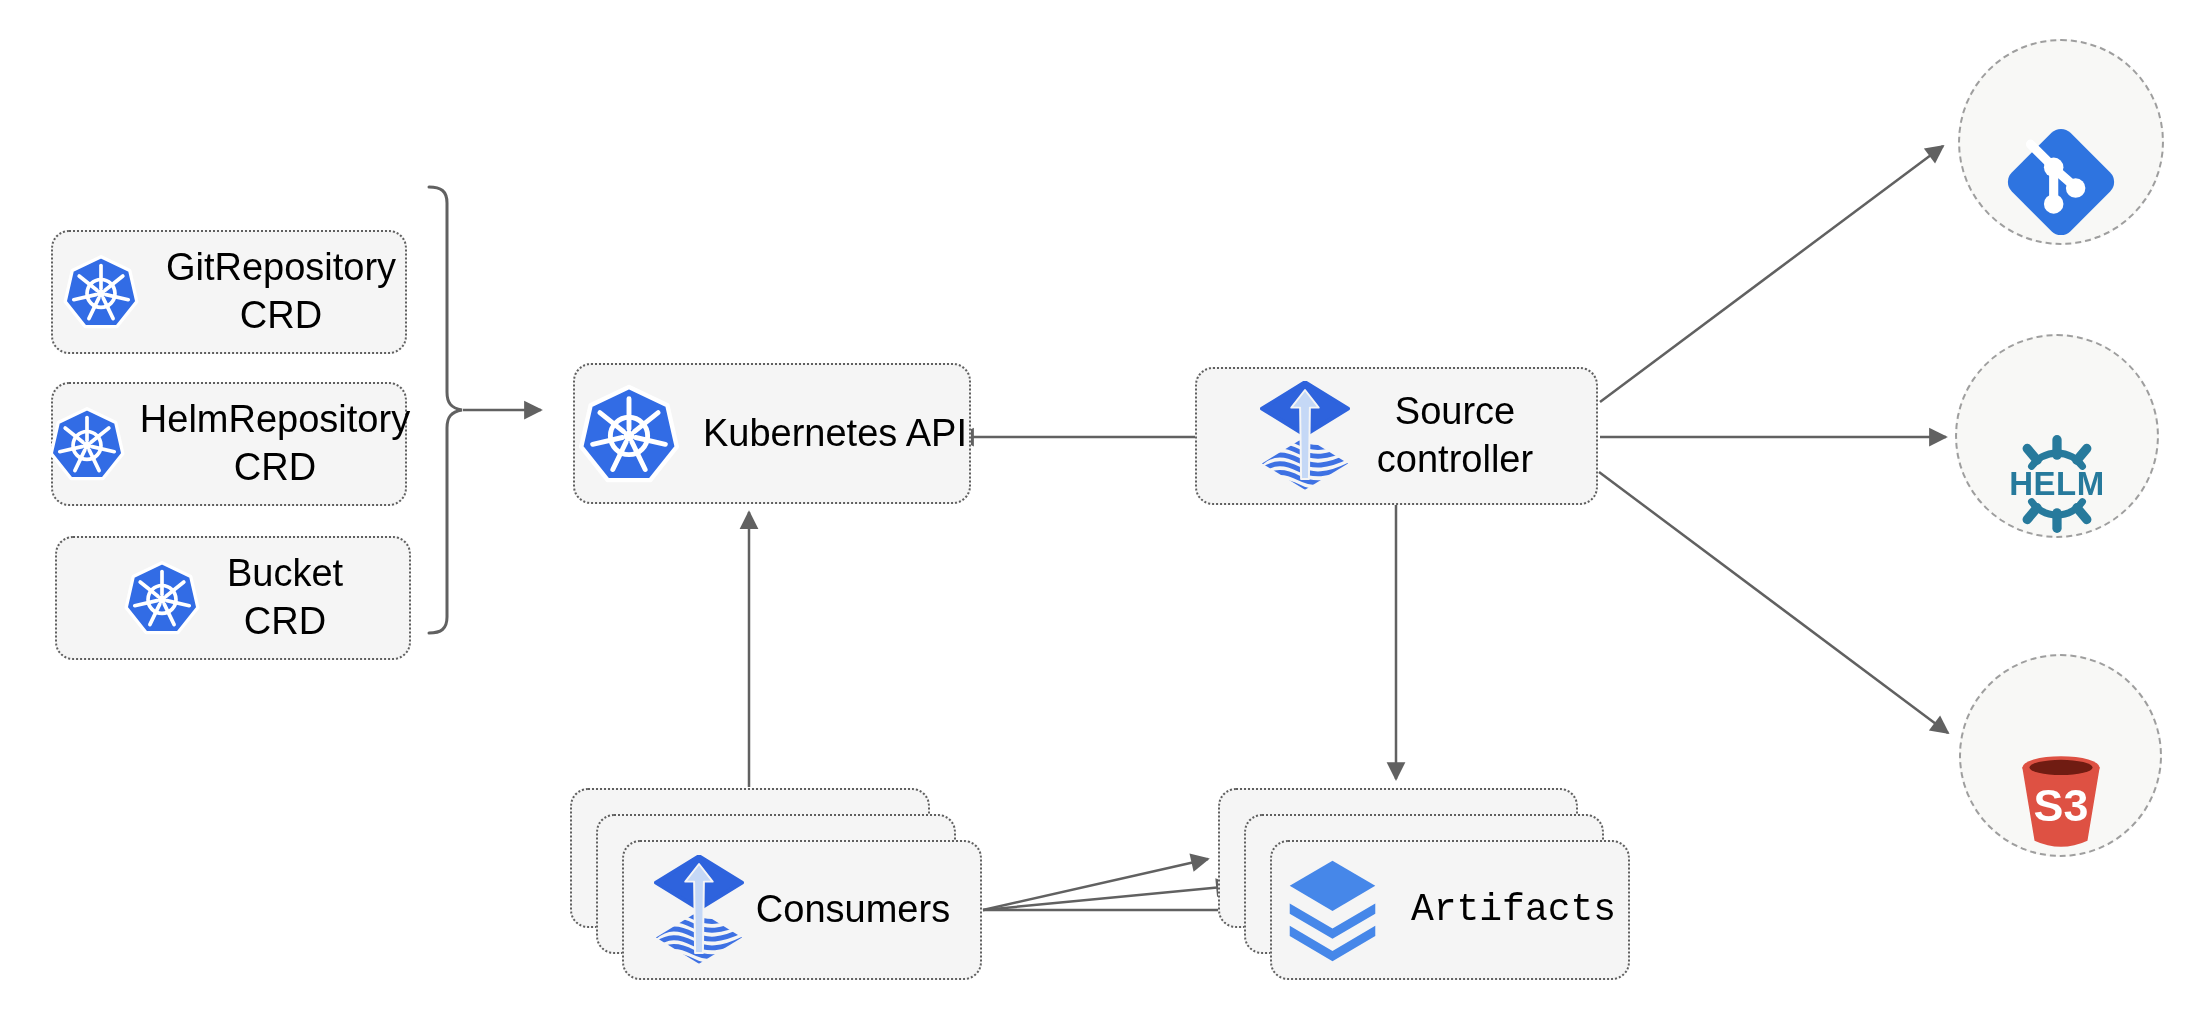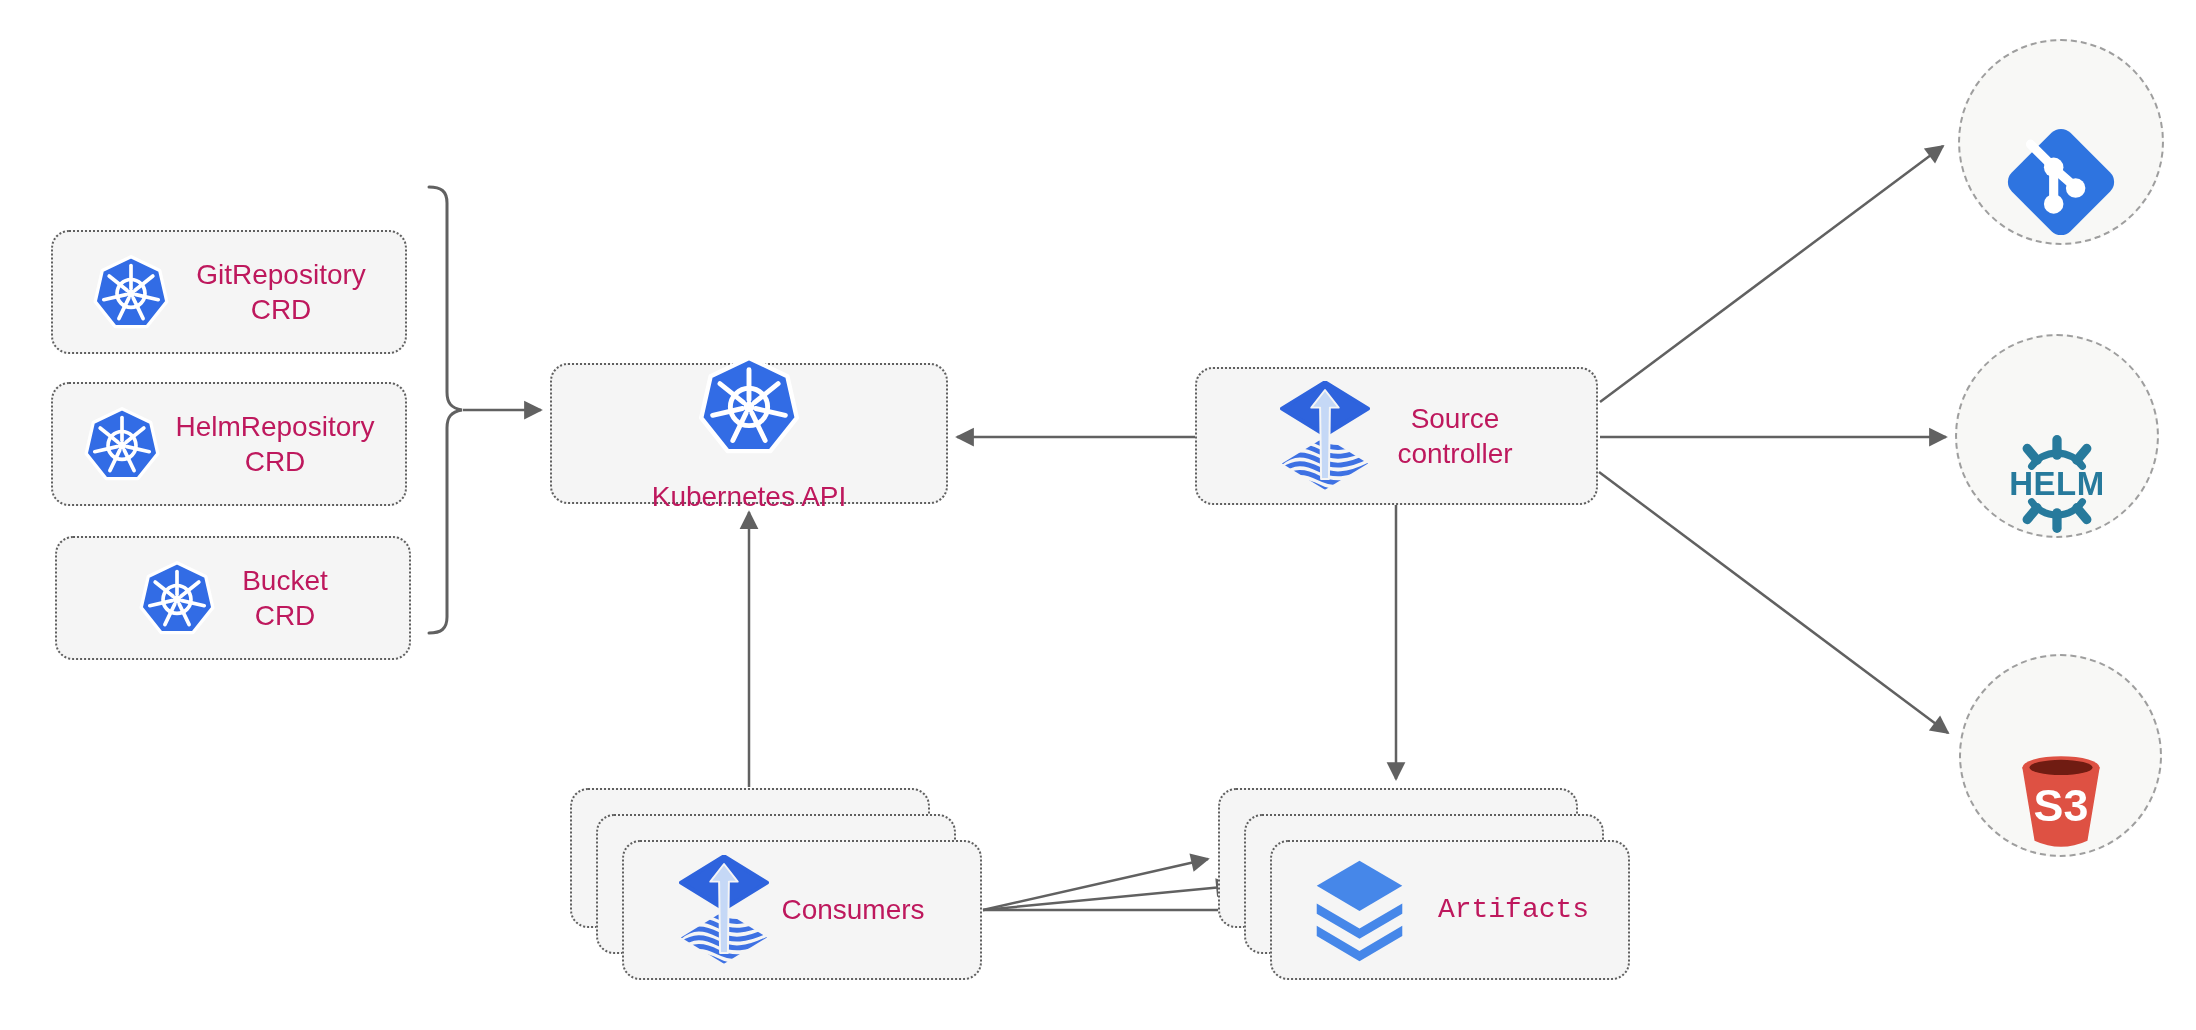--- a/index.html
+++ b/index.html
@@ -6,21 +6,21 @@
   #canvas{
     position:relative;width:2196px;height:1030px;background:#ffffff;overflow:hidden;
     font-family:"Liberation Sans", sans-serif;color:#161616;
   }
   svg.connectors{position:absolute;left:0;top:0;width:2196px;height:1030px;pointer-events:none;}
   .box{
     position:absolute;background:#F5F5F5;border:2px dotted #5f5f5f;border-radius:18px;
     display:flex;align-items:center;justify-content:center;box-sizing:border-box;
   }
   .node-label{
-    font-size:28px;line-height:1.26;text-align:center;white-space:pre-line;color:#be185d;
+    font-size:38px;line-height:1.26;text-align:center;white-space:pre-line;color:#000000;
   }
   .remote{
     position:absolute;background:#F8F8F6;border:2.5px dashed #9E9E9E;border-radius:50%;
     display:flex;align-items:flex-end;justify-content:center;box-sizing:border-box;
   }
   .icon{flex:0 0 auto;display:block;}
 </style>
 </head>
 <body>
 
@@ -99,21 +99,21 @@
         <line x1="50" y1="45" x2="50" y2="14" transform="rotate(205.7 50 52)"></line>
         <line x1="50" y1="45" x2="50" y2="14" transform="rotate(257.1 50 52)"></line>
         <line x1="50" y1="45" x2="50" y2="14" transform="rotate(308.6 50 52)"></line>
       </g>
       <circle cx="50" cy="52" r="5.5" fill="#ffffff"></circle>
     </svg>
     <div class="node-label">Bucket
 CRD</div>
   </div>
 
-  <div class="box" style="left:550px;top:363px;width:398px;height:141px;gap:22px;flex-direction:column;">
+  <div class="box" style="left:573px;top:363px;width:398px;height:141px;gap:22px;">
     <svg class="icon" width="104" height="104" viewBox="-3 -3 106 106">
       <polygon points="50,2 89.1,20.8 98.7,63.1 71.7,97 28.3,97 1.3,63.1 10.9,20.8" fill="#326CE5" stroke="#ffffff" stroke-width="4.5" stroke-linejoin="round"></polygon>
       <g stroke="#ffffff" stroke-width="5" stroke-linecap="round">
         <circle cx="50" cy="52" r="19" fill="none"></circle>
         <line x1="50" y1="45" x2="50" y2="14" transform="rotate(0 50 52)"></line>
         <line x1="50" y1="45" x2="50" y2="14" transform="rotate(51.4 50 52)"></line>
         <line x1="50" y1="45" x2="50" y2="14" transform="rotate(102.9 50 52)"></line>
         <line x1="50" y1="45" x2="50" y2="14" transform="rotate(154.3 50 52)"></line>
         <line x1="50" y1="45" x2="50" y2="14" transform="rotate(205.7 50 52)"></line>
         <line x1="50" y1="45" x2="50" y2="14" transform="rotate(257.1 50 52)"></line>

